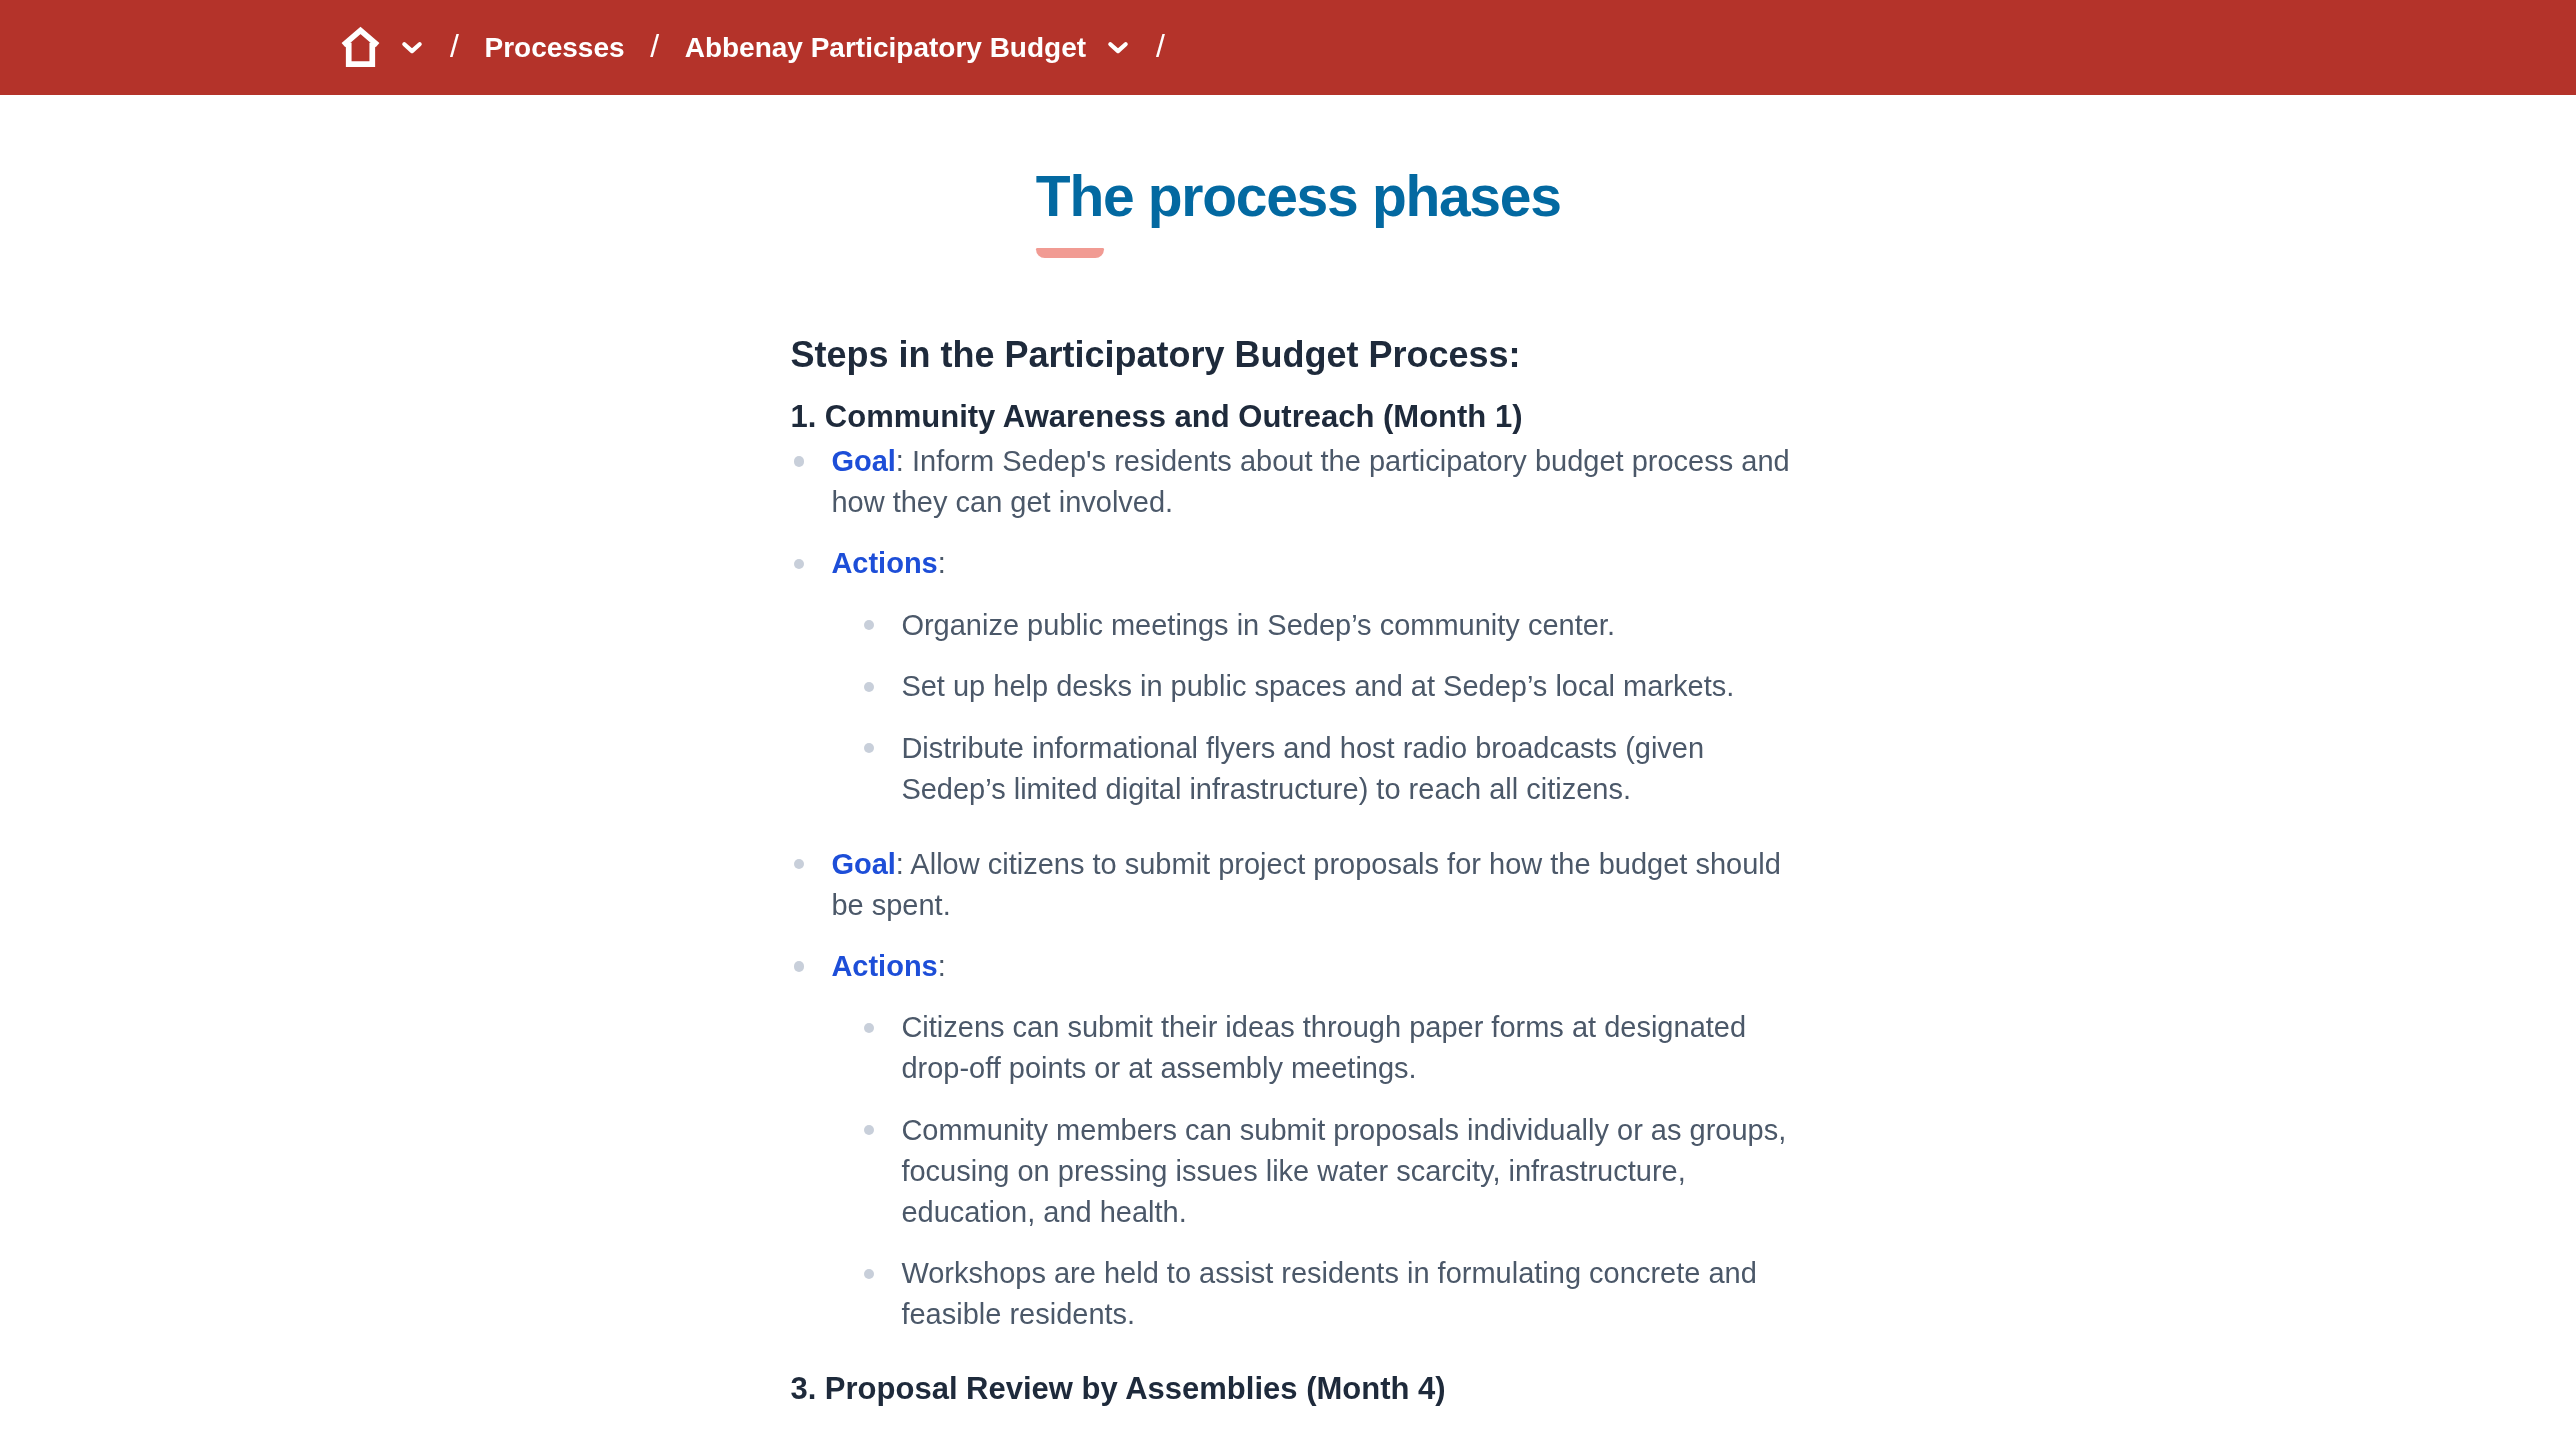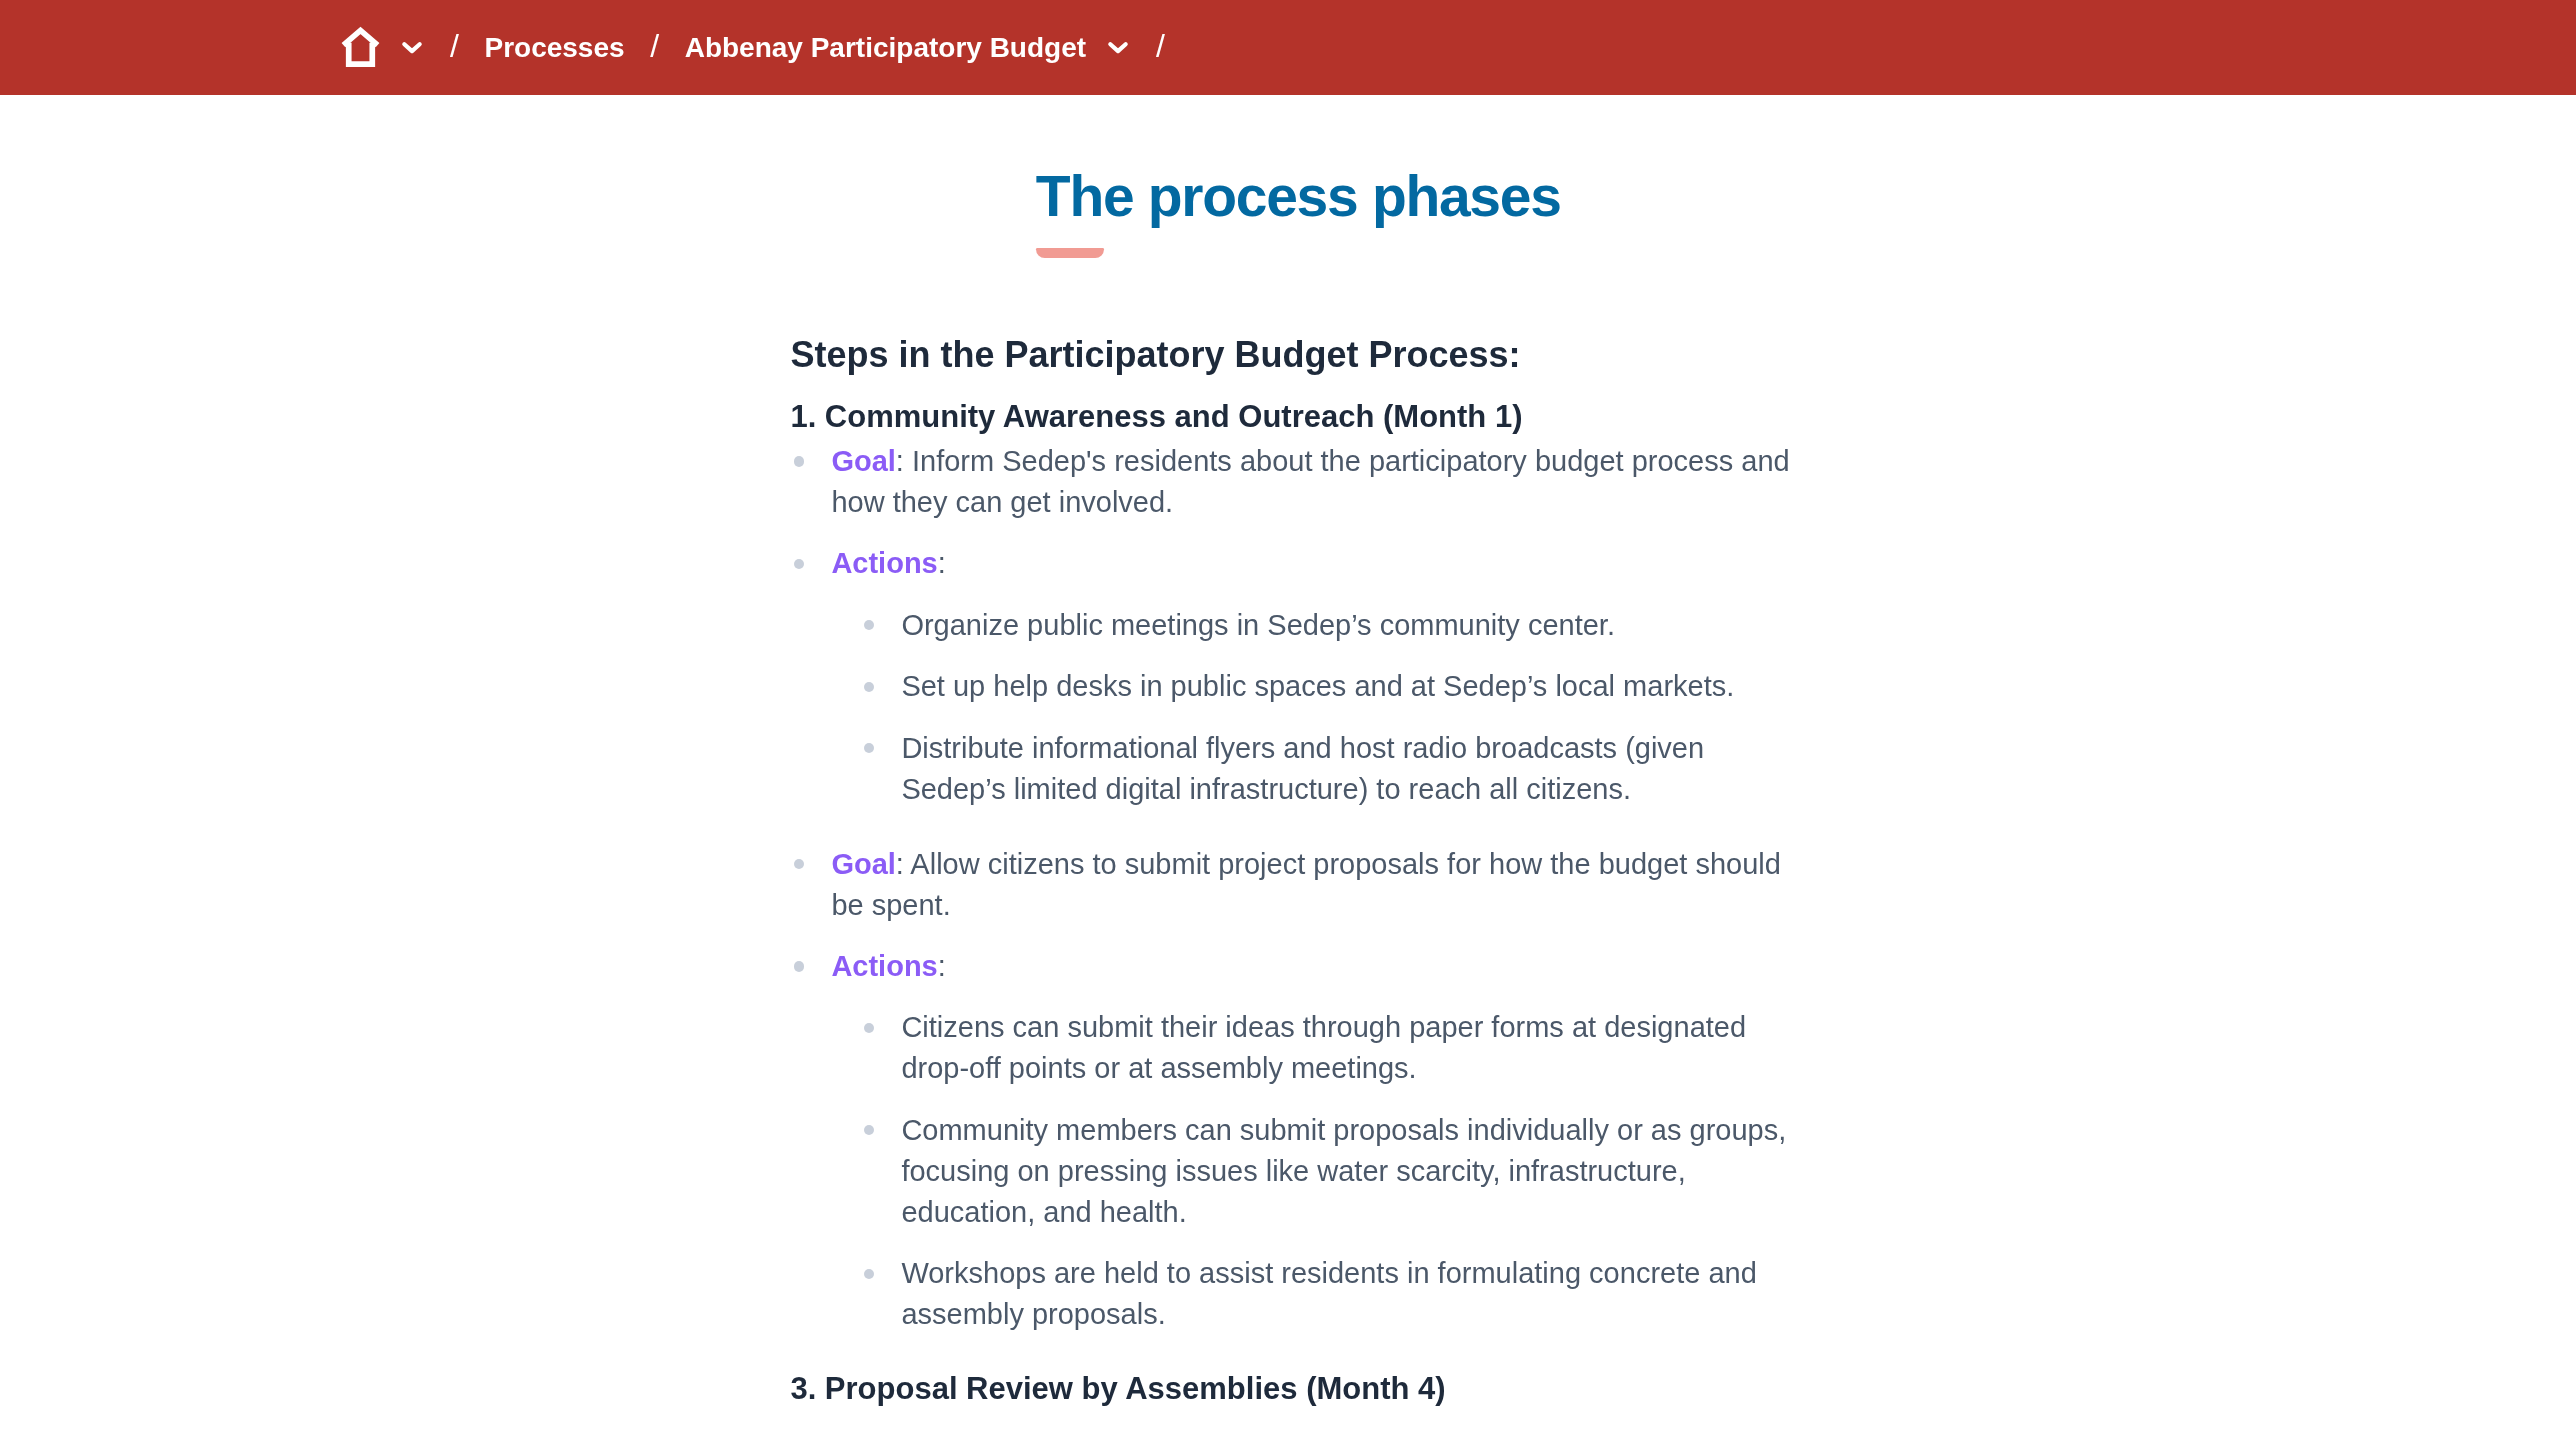--- a/index.html
+++ b/index.html
@@ -108,21 +108,21 @@
     position: absolute;
     left: 3.4px;
     top: 15.3px;
     width: 10.2px;
     height: 10.2px;
     border-radius: 50%;
     background: #c8cfda;
   }
   .item-label {
     font-weight: 700;
-    color: #8b5cf6;
+    color: #1d4ed8;
   }
   .section { margin-top: 34px; }
   .section:first-of-type { margin-top: 0; }
 </style>
 </head>
 <body>
 
 <header class="topbar">
   <nav class="breadcrumb">
     <span class="crumb-home">
@@ -183,21 +183,21 @@
     <section class="section">
       <ul class="l1">
         <li>
           <span class="item-label">Goal</span><span>: Allow citizens to submit project proposals for how the budget should be spent.</span>
         </li>
         <li>
           <span class="item-label">Actions</span><span>:</span>
           <ul class="l2">
             <li>Citizens can submit their ideas through paper forms at designated drop-off points or at assembly meetings.</li>
             <li>Community members can submit proposals individually or as groups, focusing on pressing issues like water scarcity, infrastructure, education, and health.</li>
-            <li>Workshops are held to assist residents in formulating concrete and assembly proposals.</li>
+            <li>Workshops are held to assist residents in formulating concrete and feasible residents.</li>
           </ul>
         </li>
       </ul>
     </section>
 
     <section class="section">
       <h3 class="section-heading">3. Proposal Review by Assemblies (Month 4)</h3>
     </section>
 
   </article>

